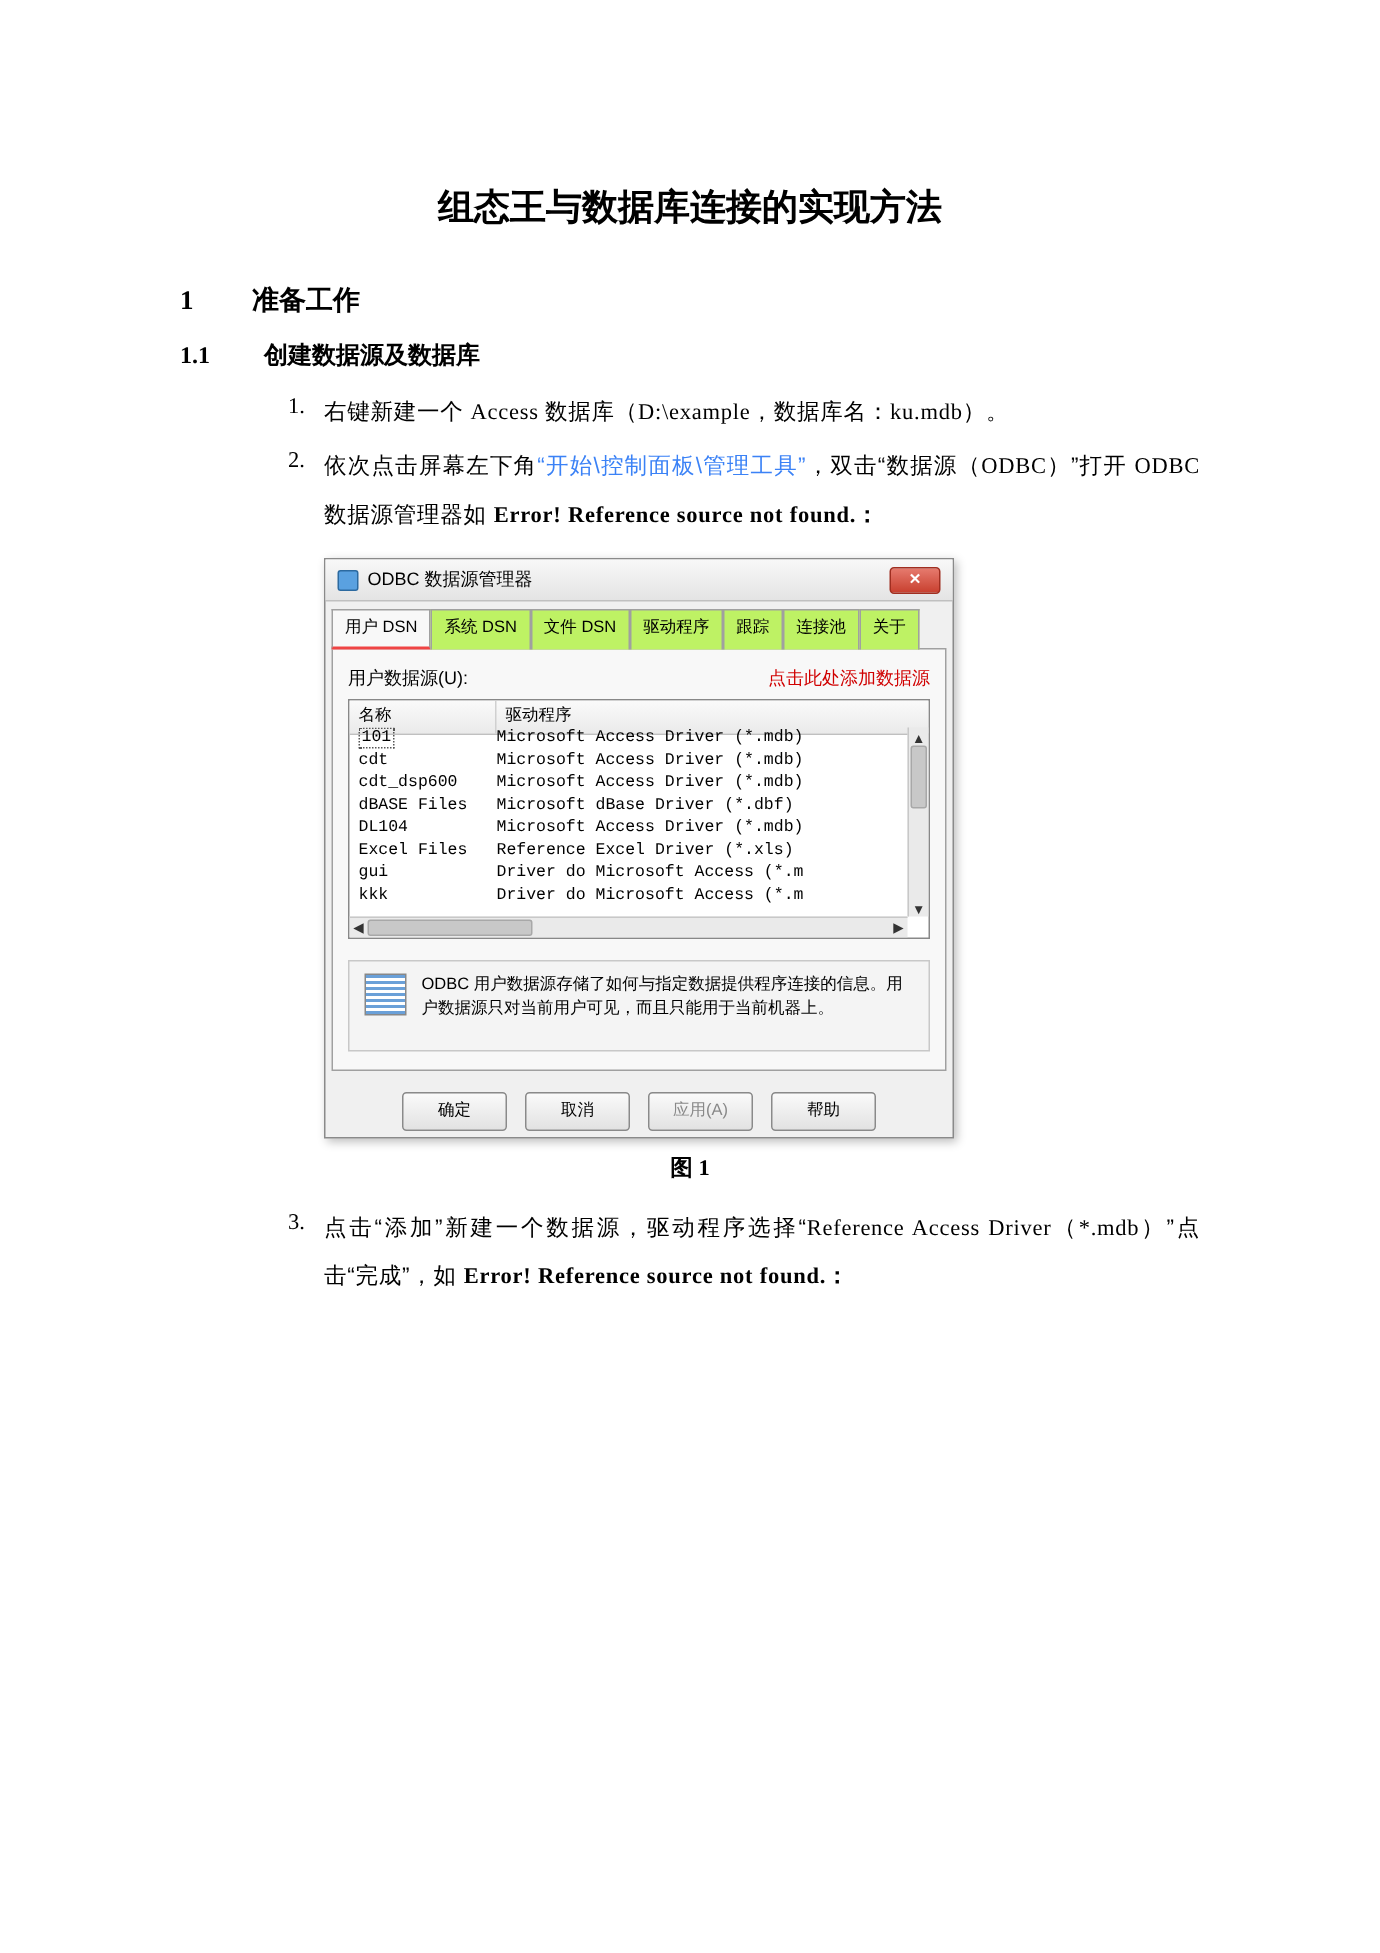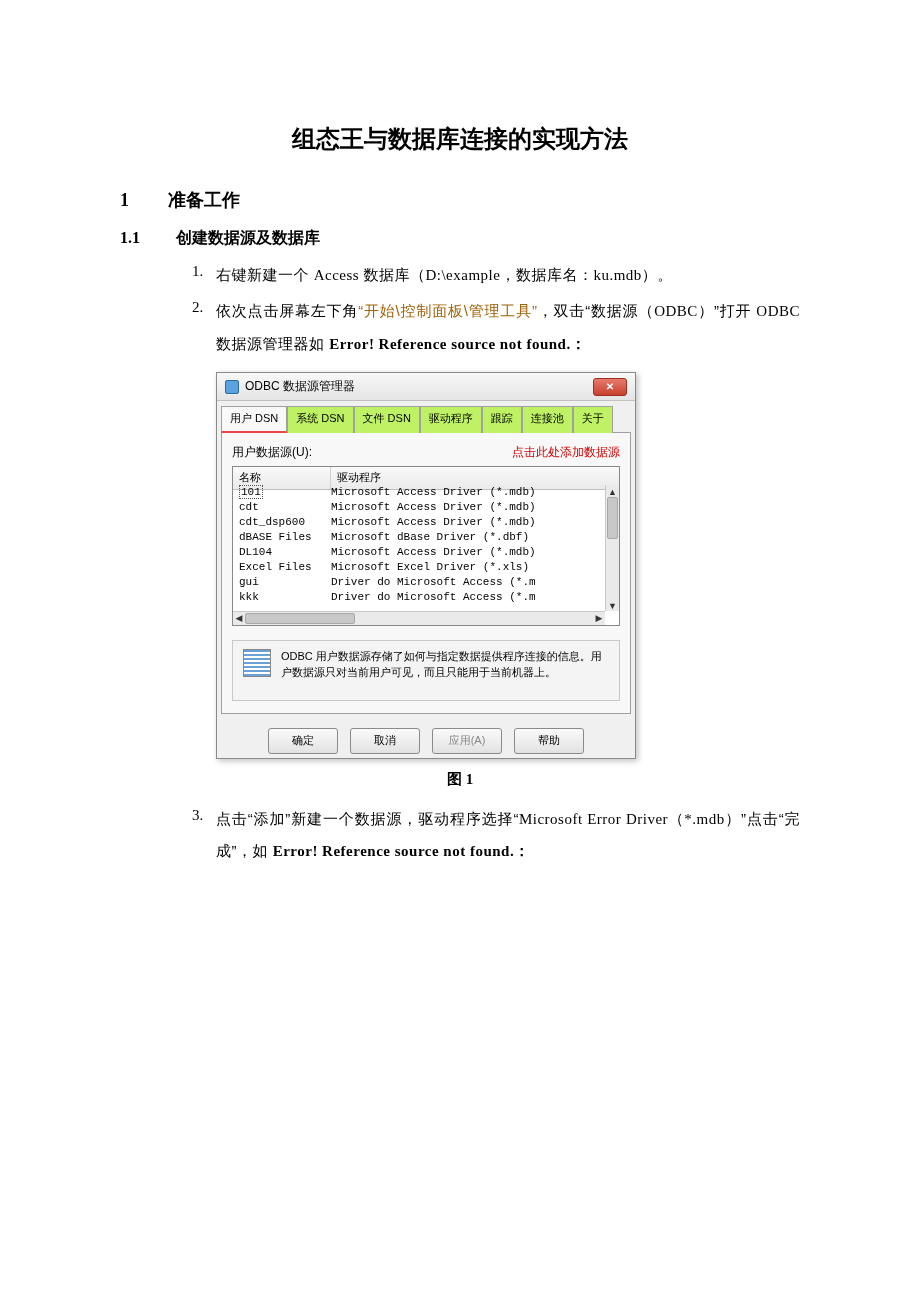--- a/index.html
+++ b/index.html
@@ -35,21 +35,21 @@
   }
   .h2num { width: 56px; font-family: "Times New Roman", serif; }
   .step {
     display: flex;
     margin: 4px 0 4px 72px;
     text-align: justify;
   }
   .step-num { width: 24px; flex: 0 0 24px; font-family: "Times New Roman", serif; }
   .step-body { flex: 1; letter-spacing: 0.5px; line-height: 2.1; }
   .western { font-family: "Times New Roman", serif; }
-  .blue { color: #a16207; }
+  .blue { color: #3b82f6; }
   .bold { font-weight: bold; }
   .caption { text-align: center; font-weight: bold; margin: 8px 0 12px; font-family: SimSun, serif; }
 
   
   .dialog-wrap { margin: 12px 0 8px 96px; }
   .dialog {
     width: 420px;
     border: 1px solid #8a8a8a;
     background: #f0f0f0;
     font-family: SimSun, "Microsoft YaHei", sans-serif;
@@ -246,21 +246,21 @@
             <div class="lr">
                 <span class="n">dBASE Files</span>
                 <span>Microsoft dBase Driver (*.dbf)</span>
               </div>
             <div class="lr">
                 <span class="n">DL104</span>
                 <span>Microsoft Access Driver (*.mdb)</span>
               </div>
             <div class="lr">
                 <span class="n">Excel Files</span>
-                <span>Microsoft Excel Driver (*.xls)</span>
+                <span>Reference Excel Driver (*.xls)</span>
               </div>
             <div class="lr">
                 <span class="n">gui</span>
                 <span>Driver do Microsoft Access (*.m</span>
               </div>
             <div class="lr">
                 <span class="n">kkk</span>
                 <span>Driver do Microsoft Access (*.m</span>
               </div>
           </div>
@@ -288,15 +288,15 @@
       <div class="winbtn">帮助</div>
     </div>
   </div>
 </div>
 
 <div class="caption">图 1</div>
 
 <div class="step">
   <span class="step-num">3.</span>
   <span class="step-body">
-    <span>点击“添加”新建一个数据源，驱动程序选择“</span><span class="western">Microsoft Error Driver</span><span>（</span><span class="western">*.mdb</span><span>）”点击“完成”，如 </span><span class="bold western">Error! Reference source not found.</span><span class="bold">：</span>
+    <span>点击“添加”新建一个数据源，驱动程序选择“</span><span class="western">Reference Access Driver</span><span>（</span><span class="western">*.mdb</span><span>）”点击“完成”，如 </span><span class="bold western">Error! Reference source not found.</span><span class="bold">：</span>
   </span>
 </div>
 
 </body></html>

